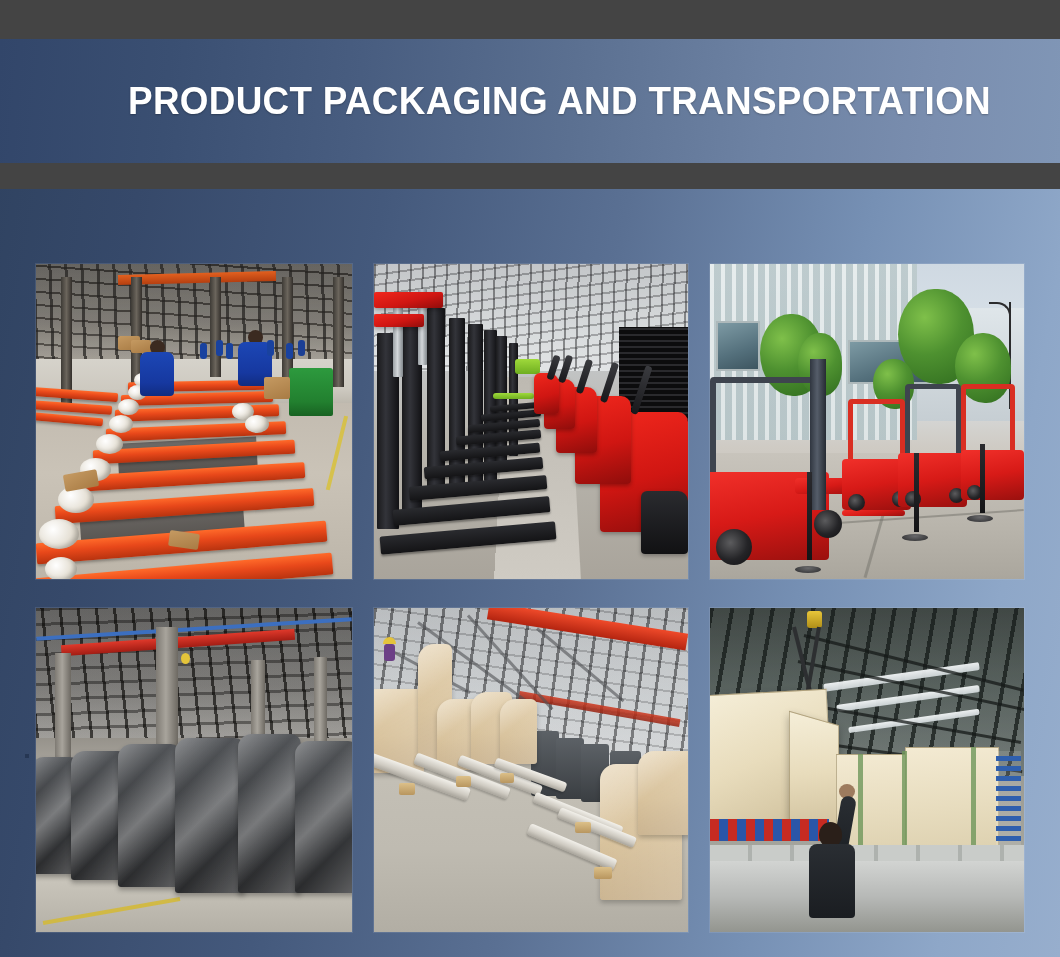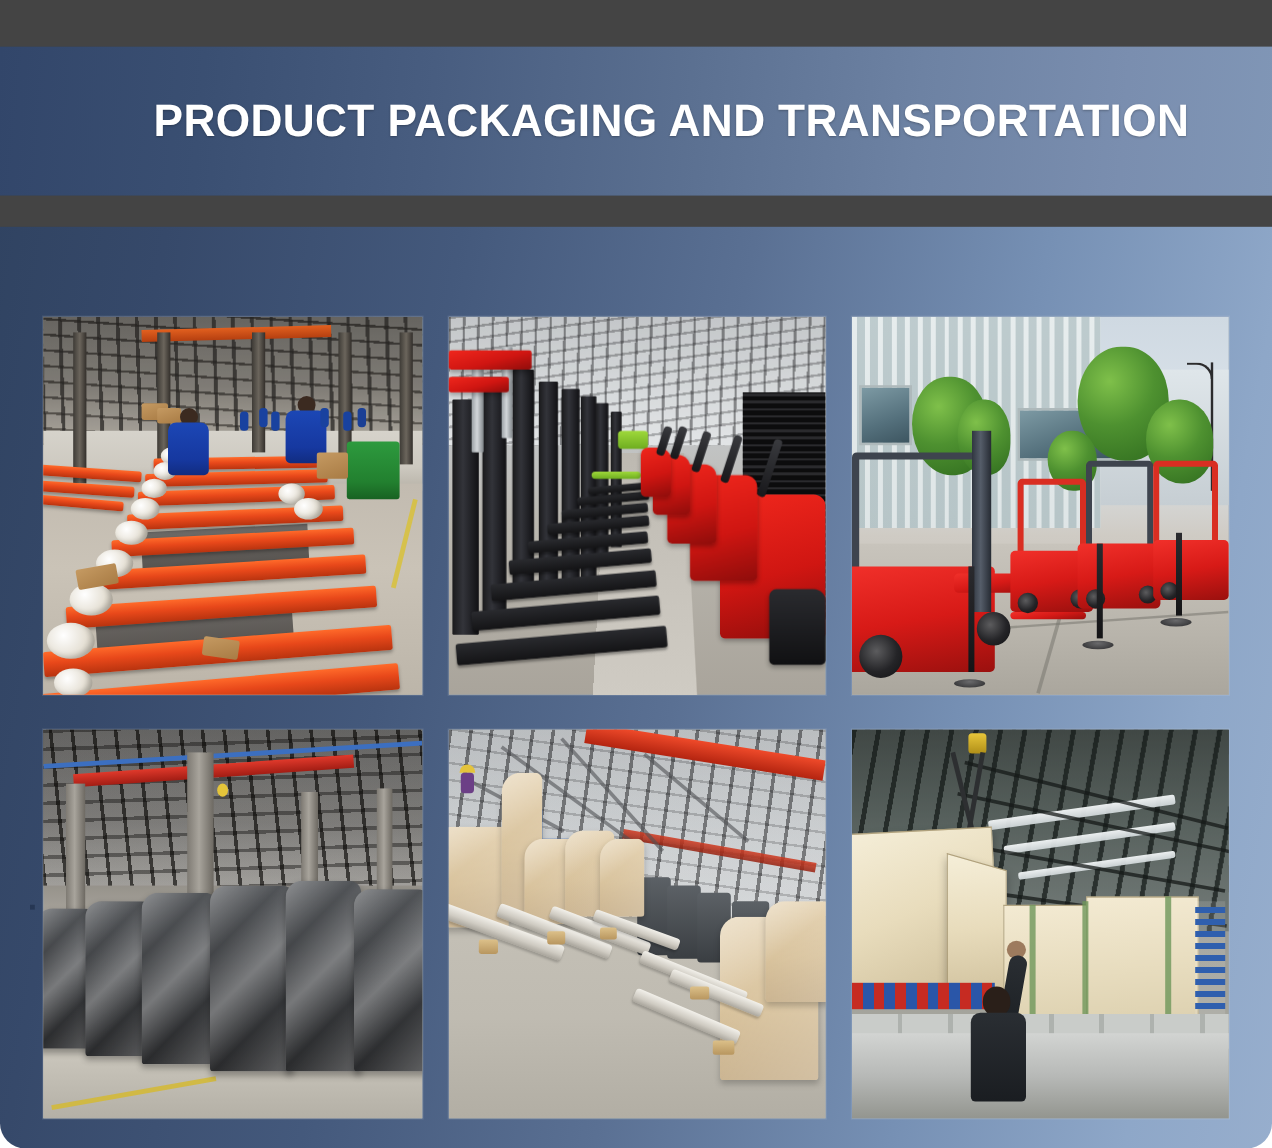--- a/index.html
+++ b/index.html
@@ -16,21 +16,20 @@
     width: 1060px;
     height: 957px;
     background: linear-gradient(100deg,
       #2f4260 0%,
       #36496a 14%,
       #44597c 34%,
       #5a7093 54%,
       #7690b4 74%,
       #8ea7c8 90%,
       #97aecd 100%);
-    border-radius: 21px;
   }
 
   
   .band-dark {
     position: absolute;
     left: 0;
     width: 1060px;
     background: #444444;
   }
   .band-dark.top    { top: 0;    height: 39px; }

